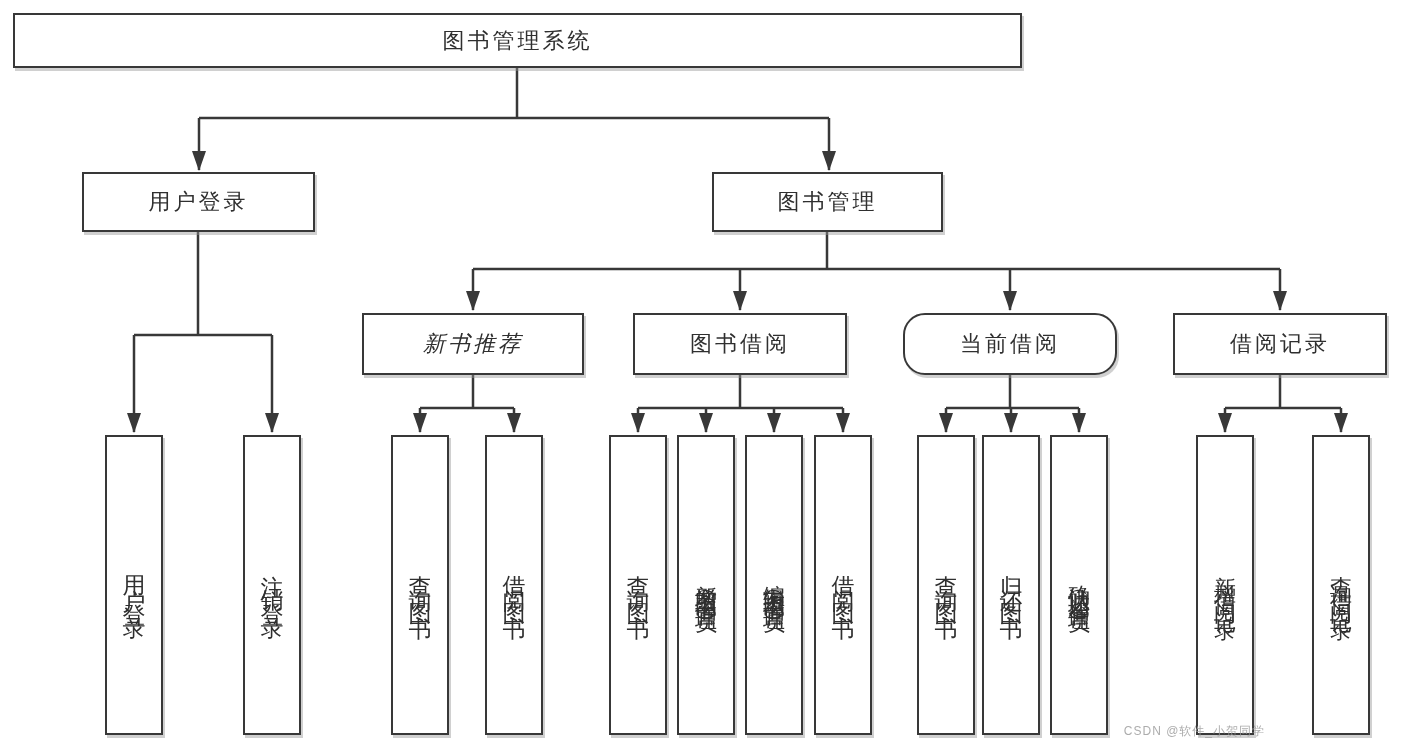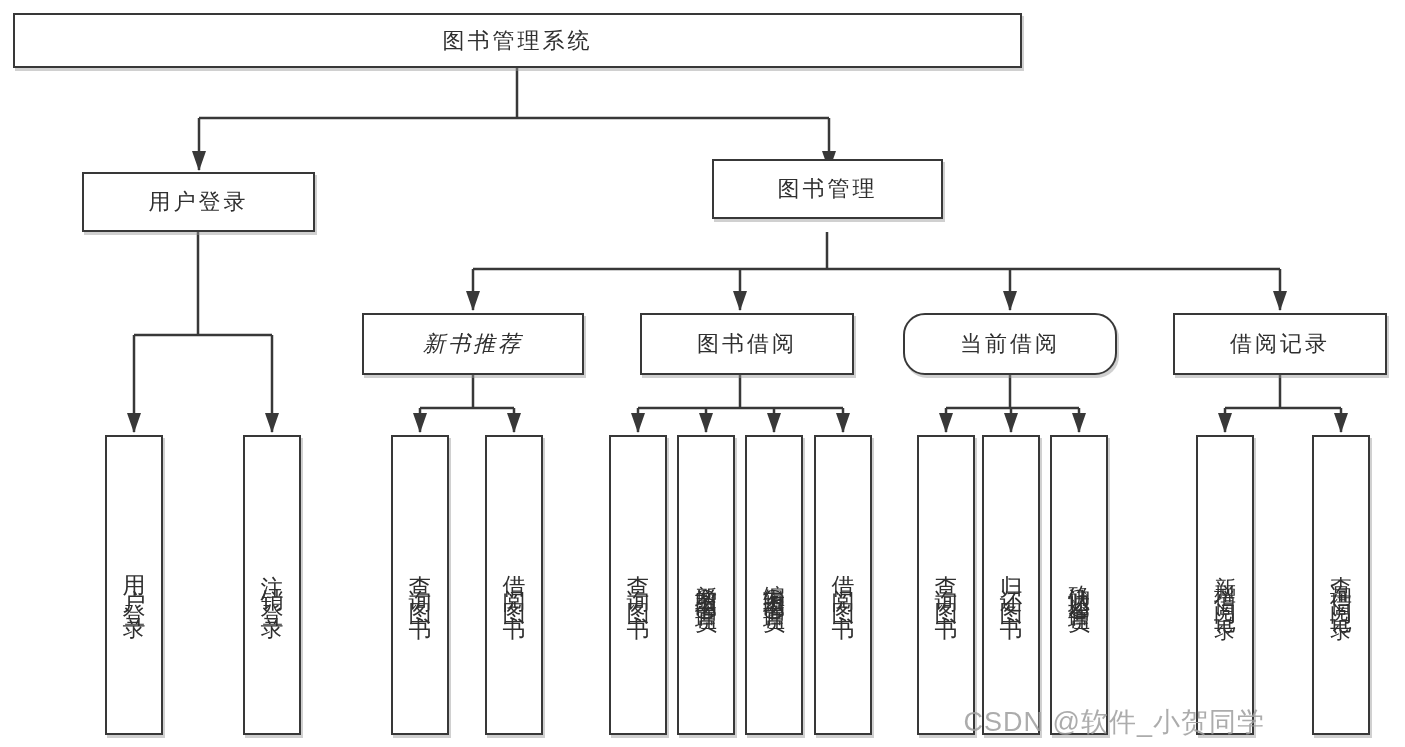--- a/index.html
+++ b/index.html
@@ -45,21 +45,21 @@
     font-size: 23px;
     letter-spacing: 14px;
     line-height: 1;
   }
   .v-label.mid  { font-size: 22px; letter-spacing: 9px; }
   .v-label.long { font-size: 22px; letter-spacing: 4px; }
   .watermark {
     position: absolute;
     right: 16px;
     bottom: 7px;
-    font-size: 27px;
+    font-size: 12px;
     color: rgba(158,158,158,0.85);
     letter-spacing: 1px;
     z-index: 5;
     white-space: nowrap;
   }
 </style>
 </head>
 <body>
 
 <div class="canvas">
@@ -107,28 +107,28 @@
     </g>
   </svg>
 
   <div class="box h" style="left:13px; top:13px; width:1009px; height:55px;">
     <span>图书管理系统</span>
   </div>
 
   <div class="box h" style="left:82px; top:172px; width:233px; height:60px;">
     <span>用户登录</span>
   </div>
-  <div class="box h" style="left:712px; top:159px; width:231px; height:60px;">
+  <div class="box h" style="left:712px; top:172px; width:231px; height:60px;">
     <span>图书管理</span>
   </div>
 
   <div class="box h" style="left:362px; top:313px; width:222px; height:62px;font-style:italic;">
     <span>新书推荐</span>
   </div>
-  <div class="box h" style="left:633px; top:313px; width:214px; height:62px;margin-left:7px;">
+  <div class="box h" style="left:633px; top:313px; width:214px; height:62px;">
     <span>图书借阅</span>
   </div>
   <div class="box h" style="left:903px; top:313px; width:214px; height:62px;border-radius:22px;">
     <span>当前借阅</span>
   </div>
   <div class="box h" style="left:1173px; top:313px; width:214px; height:62px;">
     <span>借阅记录</span>
   </div>
 
   <div class="box v" style="left:105px;">

